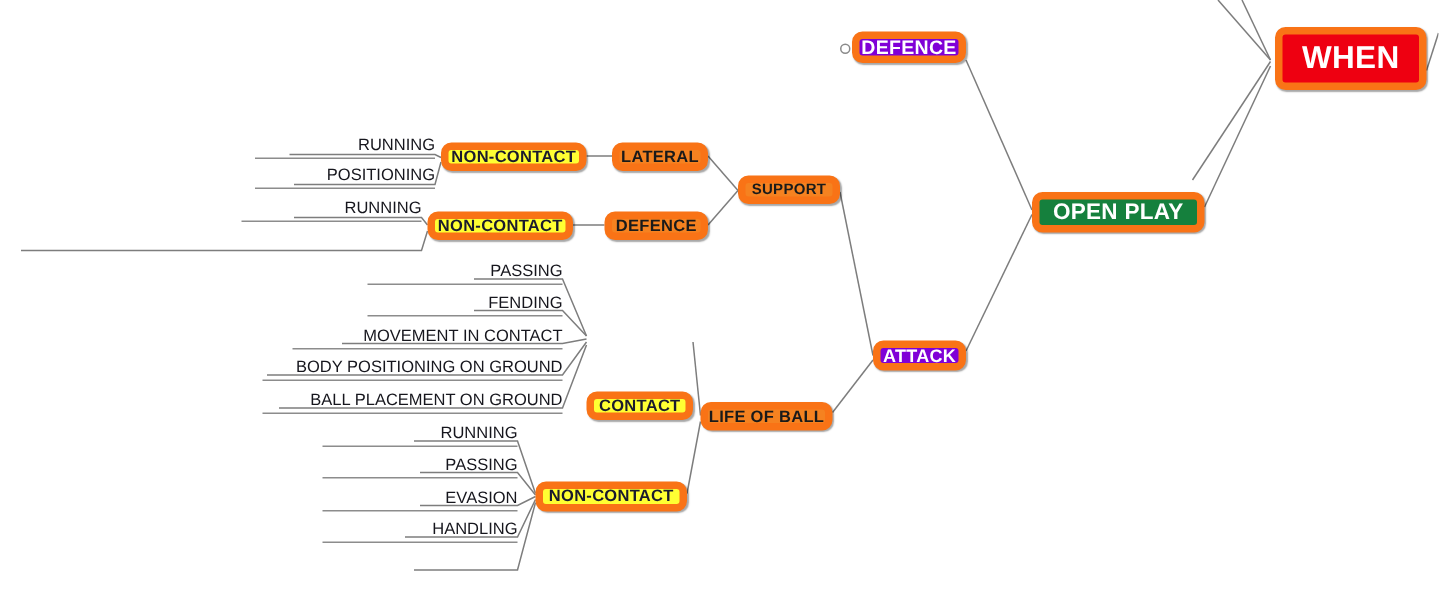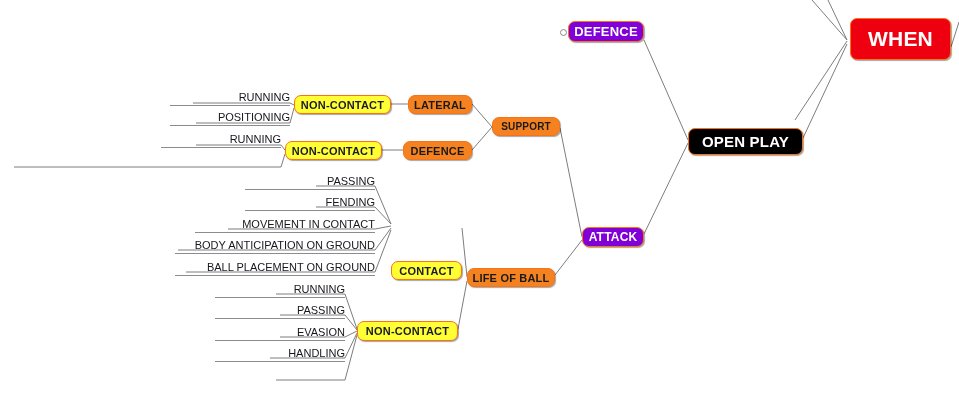--- a/index.html
+++ b/index.html
@@ -9,32 +9,32 @@
     background:#ffffff;
   }
   #canvas{position:absolute;left:0;top:0;width:959px;height:407px;}
   #edges{position:absolute;left:0;top:0;width:959px;height:407px;pointer-events:none;}
 
   
   .node{
     position:absolute;
     box-sizing:border-box;
     border-radius:7px;
-    border:1px solid #f97316;
+    border:5px solid #f97316;
     display:flex;align-items:center;justify-content:center;
     white-space:nowrap;
     font-weight:bold;
     letter-spacing:0.2px;
     box-shadow:1px 1px 1px rgba(0,0,0,0.35);
     z-index:5;
   }
   .n-yellow{background:#ffff33;color:#1a1a2e;}
   .n-orange{background:#f58220;color:#1a1a1a;}
   .n-purple{background:#8000d7;color:#ffffff;}
-  .n-green {background:#000000;color:#ffffff;}
+  .n-green {background:#15803d;color:#ffffff;}
   .n-red   {background:#ee0011;color:#ffffff;}
 
   
   .leaf{
     position:absolute;
     box-sizing:border-box;
     white-space:nowrap;
     color:#16161d;
     font-size:11px;
     line-height:13px;
@@ -89,21 +89,21 @@
       <path d="M951,47 L959,22" fill="none" stroke="#7d7d7d" stroke-width="1"></path>
     </svg>
 
   <div class="leaf" style="left:170px;top:91px;width:120px;">RUNNING</div>
   <div class="leaf" style="left:170px;top:111px;width:120px;">POSITIONING</div>
   <div class="leaf" style="left:161px;top:133px;width:120px;">RUNNING</div>
 
   <div class="leaf" style="left:245px;top:175px;width:130px;">PASSING</div>
   <div class="leaf" style="left:245px;top:196px;width:130px;">FENDING</div>
   <div class="leaf" style="left:195px;top:218px;width:180px;">MOVEMENT IN CONTACT</div>
-  <div class="leaf" style="left:175px;top:239px;width:200px;">BODY ANTICIPATION ON GROUND</div>
+  <div class="leaf" style="left:175px;top:239px;width:200px;">BODY POSITIONING ON GROUND</div>
   <div class="leaf" style="left:175px;top:261px;width:200px;">BALL PLACEMENT ON GROUND</div>
 
   <div class="leaf" style="left:215px;top:283px;width:130px;">RUNNING</div>
   <div class="leaf" style="left:215px;top:304px;width:130px;">PASSING</div>
   <div class="leaf" style="left:215px;top:326px;width:130px;">EVASION</div>
   <div class="leaf" style="left:215px;top:347px;width:130px;">HANDLING</div>
 
   <div class="node n-yellow" style="left:294px;top:95px;width:97px;height:19px;font-size:11px;">NON-CONTACT</div>
   <div class="node n-yellow" style="left:285px;top:141px;width:97px;height:19px;font-size:11px;">NON-CONTACT</div>
   <div class="node n-orange" style="left:408px;top:95px;width:64px;height:19px;font-size:11px;">LATERAL</div>

